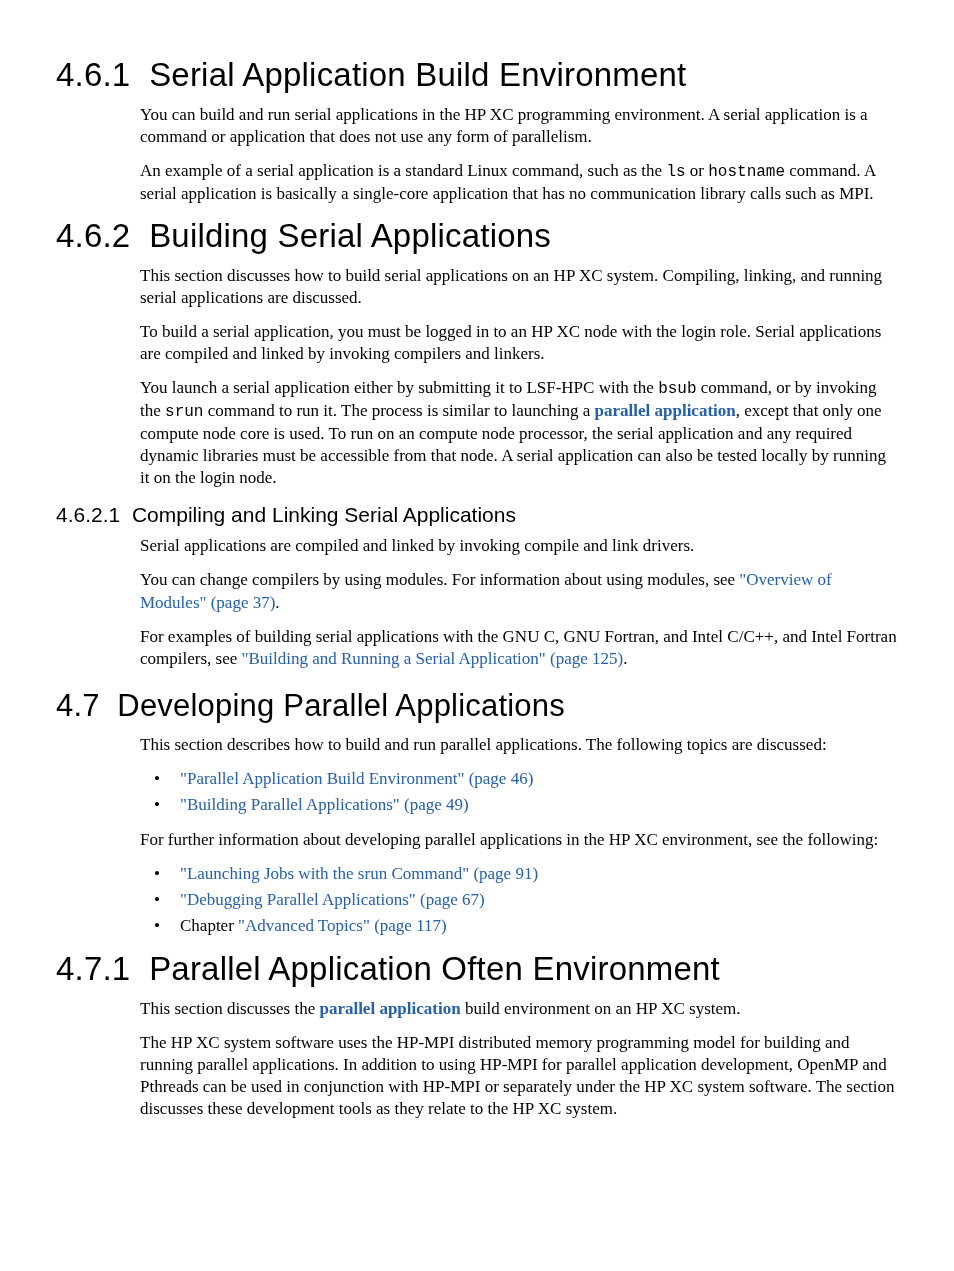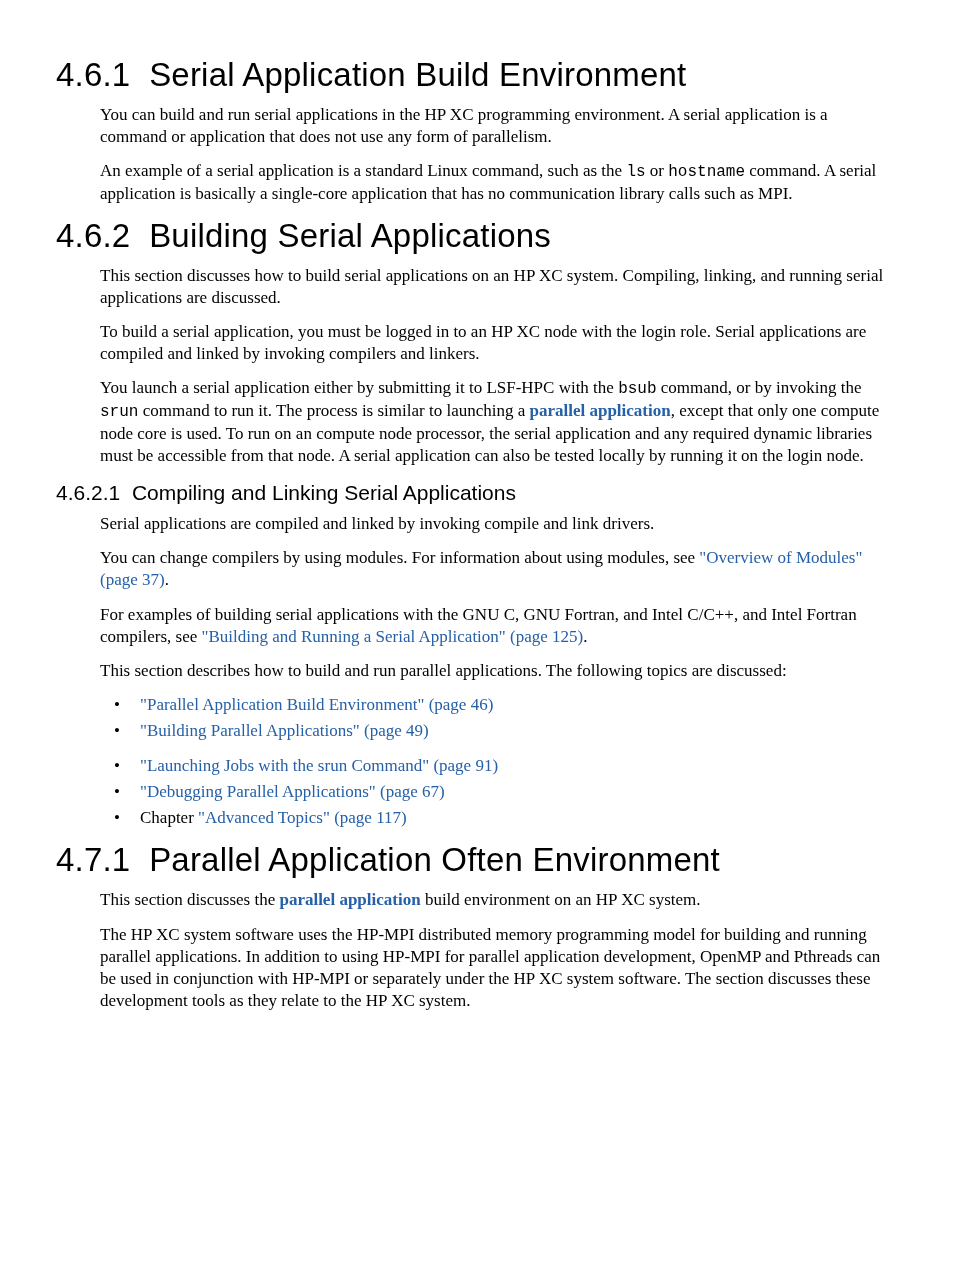--- a/index.html
+++ b/index.html
@@ -32,21 +32,21 @@
     font-stretch: condensed;
   }
   .h3 {
     font-family: Futura, "Century Gothic", "Trebuchet MS", Arial, sans-serif;
     font-weight: 400;
     font-size: 21px;
     margin: 14px 0 8px 0;
     font-stretch: condensed;
   }
   .body-text {
-    margin-left: 44px;
+    margin-left: 84px;
   }
   p {
     font-size: 17px;
     line-height: 1.3;
     margin: 0 0 12px 0;
     text-align: left;
   }
   .mono {
     font-family: "Courier New", monospace;
     font-size: 16px;
@@ -115,26 +115,31 @@
   <div class="body-text">
     <p>Serial applications are compiled and linked by invoking compile and link drivers.</p>
     <p>
       <span>You can change compilers by using modules. For information about using modules, see </span><a href="#" class="link">"Overview of Modules" (page 37)</a><span>.</span>
     </p>
     <p>
       <span>For examples of building serial applications with the GNU C, GNU Fortran, and Intel C/C++, and Intel Fortran compilers, see </span><a href="#" class="link">"Building and Running a Serial Application" (page 125)</a><span>.</span>
     </p>
   </div>
 
+  <div class="h1">
+    <span>4.7</span>&nbsp;
+    <span>Developing Parallel Applications</span>
+  </div>
   <div class="body-text">
     <p>This section describes how to build and run parallel applications. The following topics are discussed:</p>
     <ul class="bullets">
       <li><a href="#" class="link">"Parallel Application Build Environment" (page 46)</a></li>
       <li><a href="#" class="link">"Building Parallel Applications" (page 49)</a></li>
     </ul>
+    <p>For further information about developing parallel applications in the HP XC environment, see the following:</p>
     <ul class="bullets">
       <li><a href="#" class="link">"Launching Jobs with the srun Command" (page 91)</a></li>
       <li><a href="#" class="link">"Debugging Parallel Applications" (page 67)</a></li>
       <li><span>Chapter </span><a href="#" class="link">"Advanced Topics" (page 117)</a></li>
     </ul>
   </div>
 
   <div class="h2">
     <span>4.7.1</span>&nbsp;
     <span>Parallel Application Often Environment</span>

